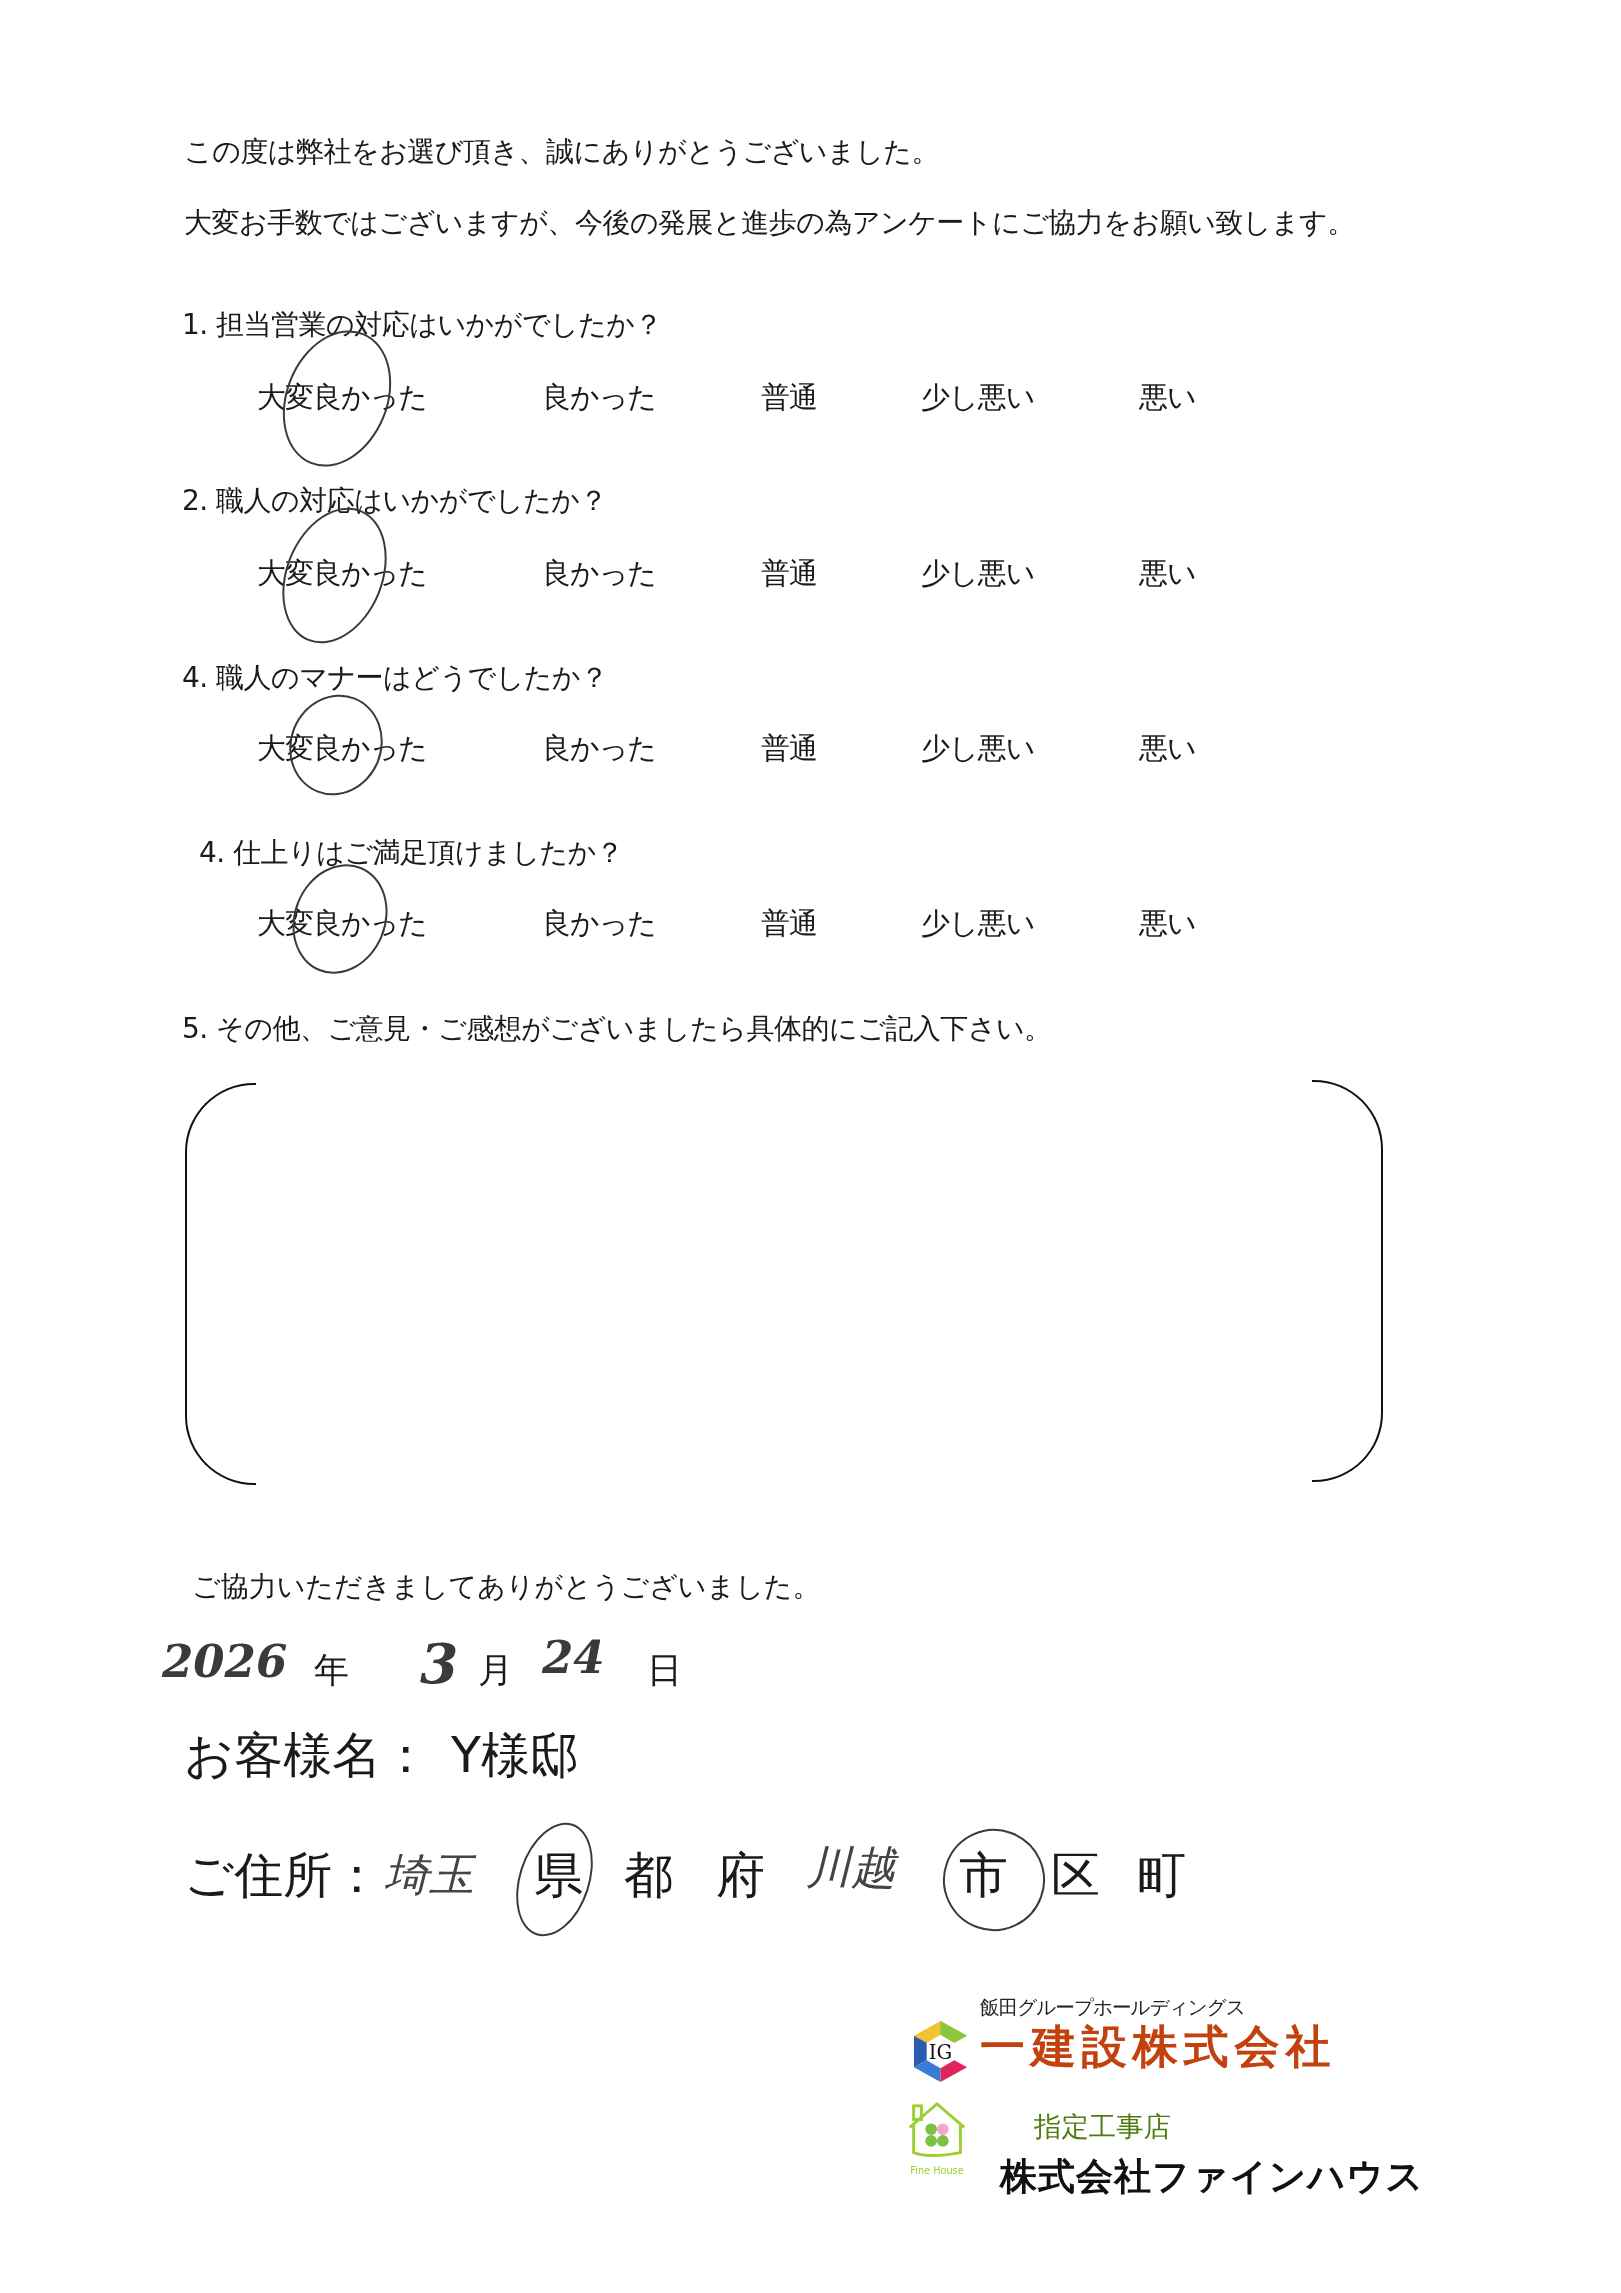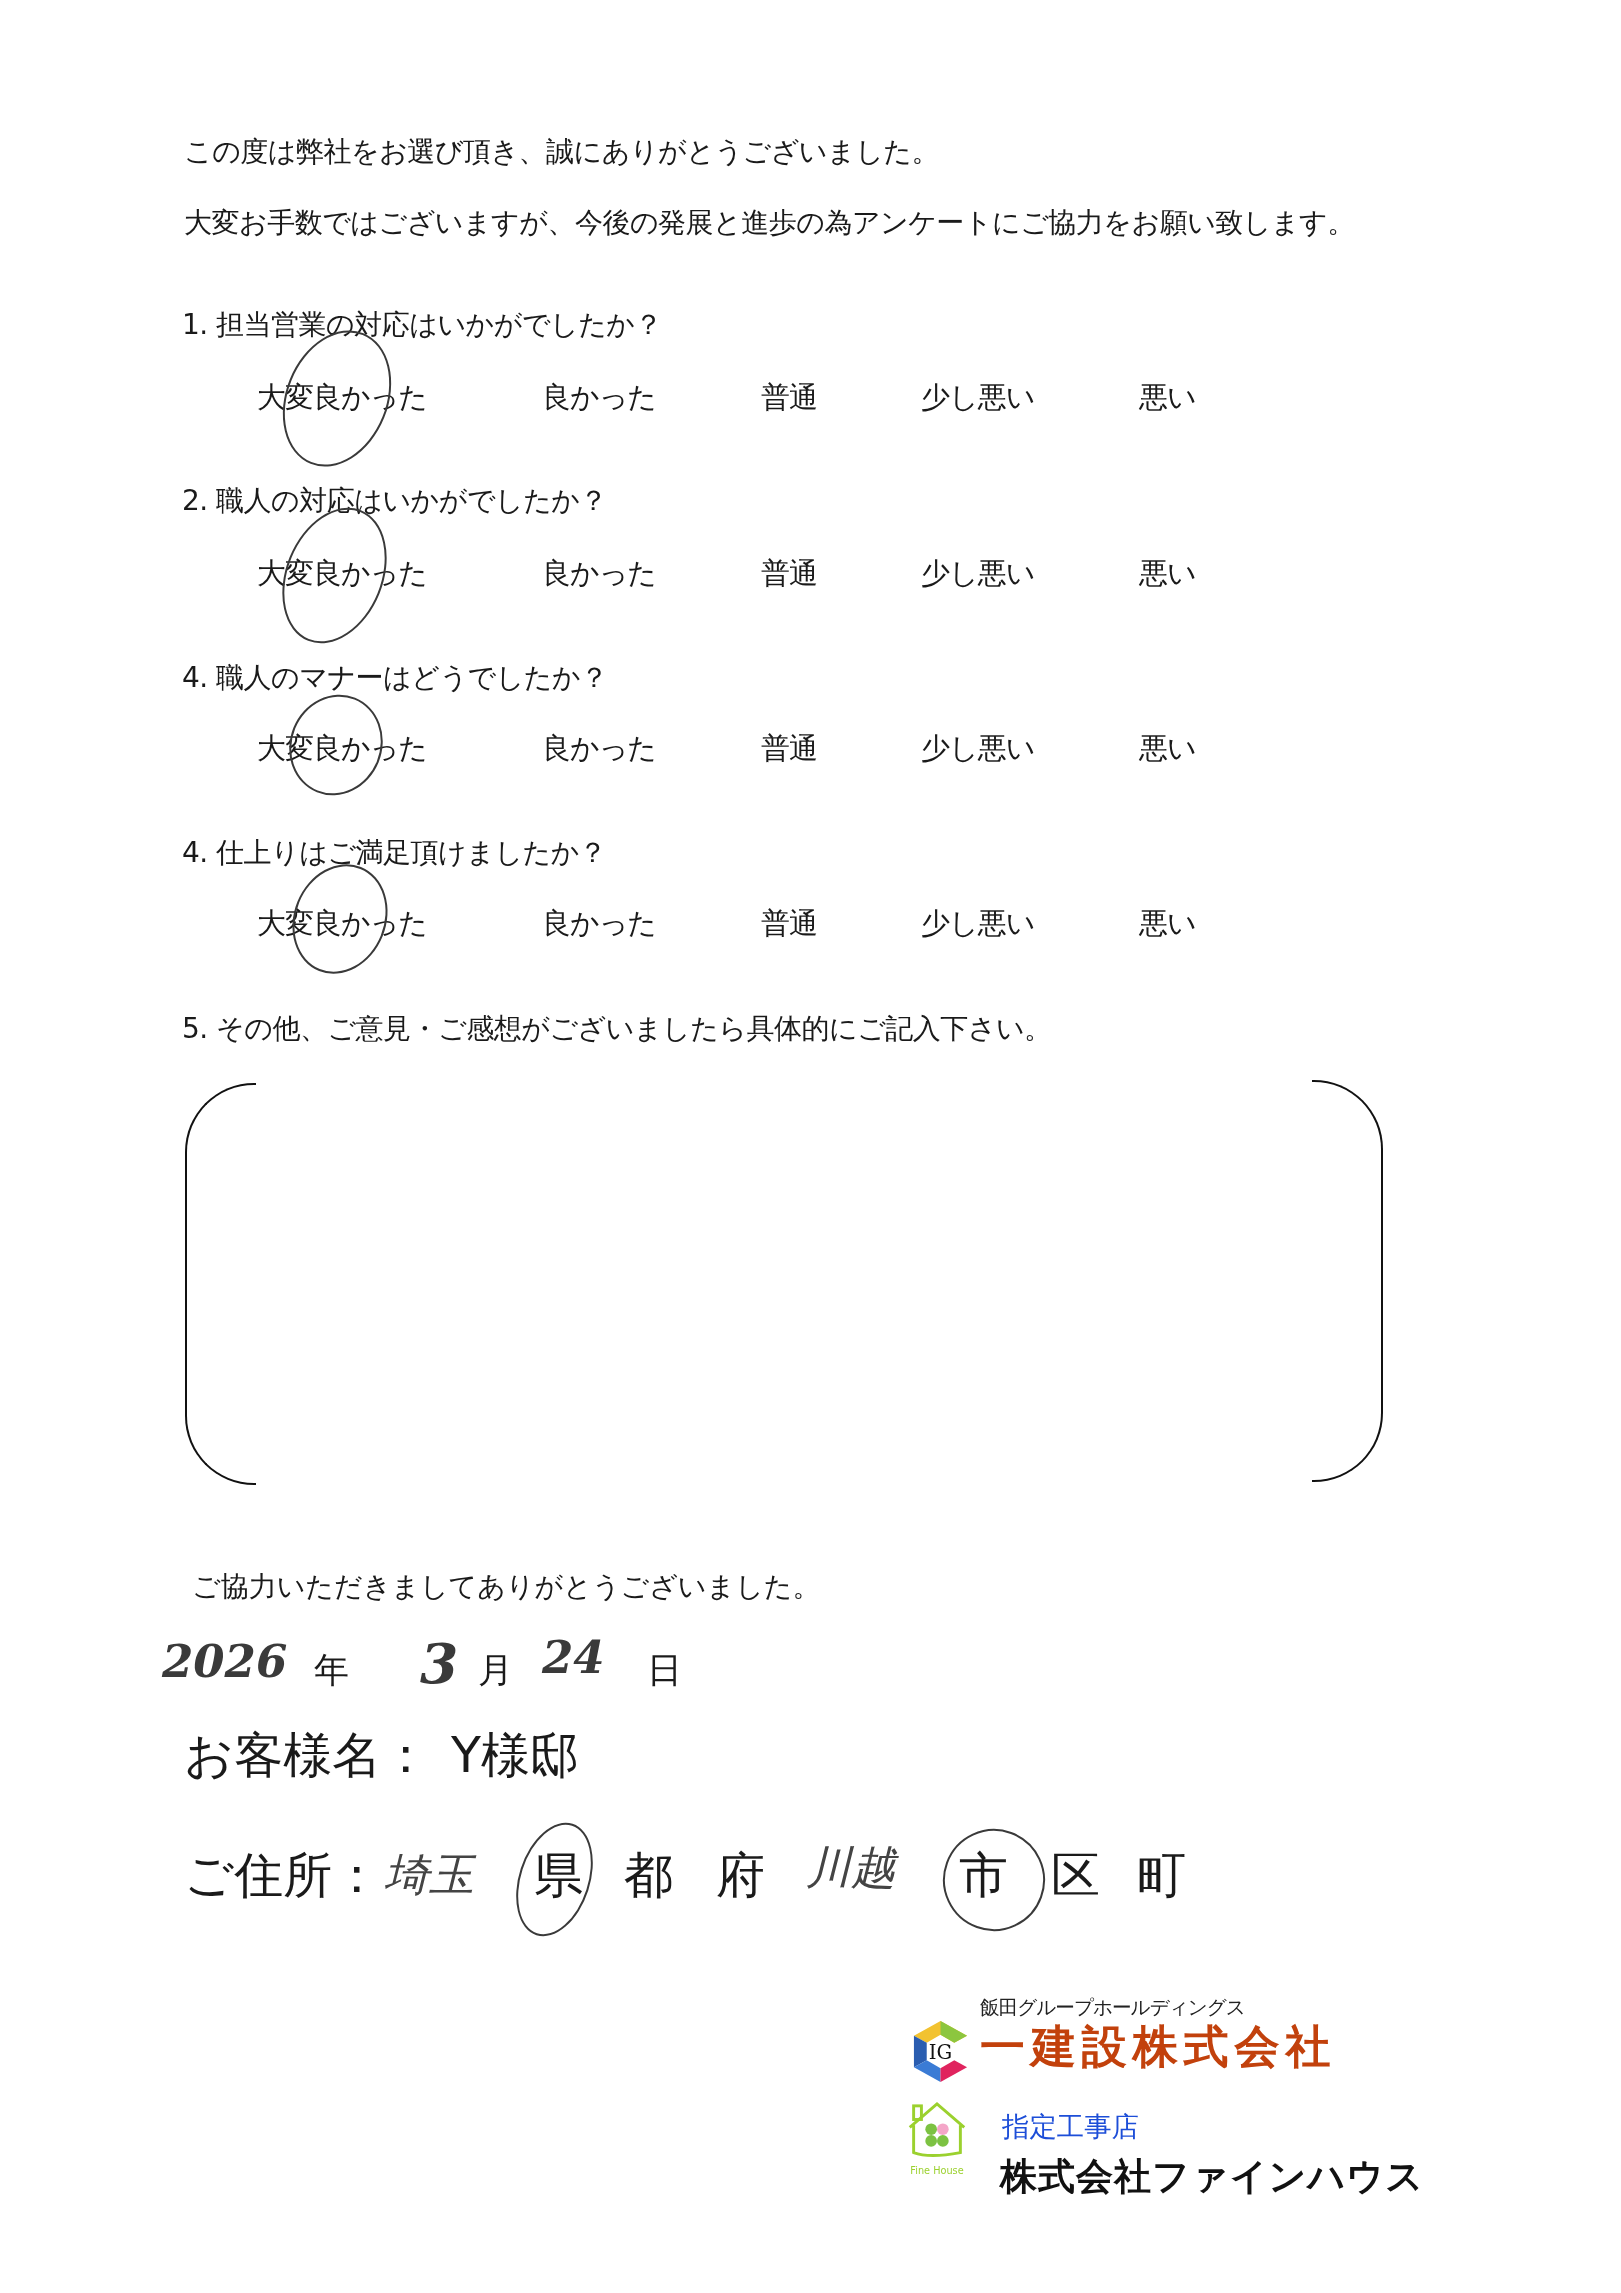--- a/index.html
+++ b/index.html
@@ -23,21 +23,21 @@
     .circle-mark {
       position: absolute; border: 2px solid #3a3a3a; border-radius: 50%;
       transform: rotate(-22deg);
       pointer-events: none;
     }
     .bracket { position: absolute; border: 2.9px solid #111; }
     .bracket.left { border-right: none; border-radius: 69px 0 0 69px; }
     .bracket.right { border-left: none; border-radius: 0 69px 69px 0; }
     .logo-hold { font-size: 19.6px; letter-spacing: -1px; font-weight: normal; color: #222; }
     .logo-main { font-family: "DejaVu Serif", serif; font-size: 45px; font-weight: bold; letter-spacing: 5.9px; color: #c2410c; }
-    .shop-sub { font-size: 27.4px; color: #1d4ed8; }
+    .shop-sub { font-size: 27.4px; color: #4d7c0f; margin-left: 32px; }
     .shop-main { font-size: 37px; font-weight: bold; color: #111; letter-spacing: 1px; }
   </style>
 </head>
 <body>
 
 <div class="abs intro" style="left:184px; top:133px;">この度は弊社をお選び頂き、誠にありがとうございました。</div>
 <div class="abs intro" style="left:184px; top:204px;">大変お手数ではございますが、今後の発展と進歩の為アンケートにご協力をお願い致します。</div>
 
 <div>
   <div class="abs q" style="left:182px; top:306px;">1. 担当営業の対応はいかがでしたか？</div>
@@ -63,21 +63,21 @@
   <div class="abs q" style="left:182px; top:659px;">4. 職人のマナーはどうでしたか？</div>
   <div class="abs opt" style="left:257px; top:729px;">大変良かった</div>
   <div class="abs opt" style="left:542px; top:729px;">良かった</div>
   <div class="abs opt" style="left:761px; top:729px;">普通</div>
   <div class="abs opt" style="left:921px; top:729px;">少し悪い</div>
   <div class="abs opt" style="left:1139px; top:729px;">悪い</div>
   <div class="circle-mark" style="left:290px; top:694px; width:88px; height:98px; transform:rotate(22deg);"></div>
 </div>
 
 <div>
-  <div class="abs q" style="left:182px; top:834px;">4. 仕上りはご満足頂けましたか？</div>
+  <div class="abs q" style="left:199px; top:834px;">4. 仕上りはご満足頂けましたか？</div>
   <div class="abs opt" style="left:257px; top:904px;">大変良かった</div>
   <div class="abs opt" style="left:542px; top:904px;">良かった</div>
   <div class="abs opt" style="left:761px; top:904px;">普通</div>
   <div class="abs opt" style="left:921px; top:904px;">少し悪い</div>
   <div class="abs opt" style="left:1139px; top:904px;">悪い</div>
   <div class="circle-mark" style="left:294px; top:863px; width:88px; height:108px; transform:rotate(22deg);"></div>
 </div>
 
 <div class="abs q" style="left:182px; top:1010px;">5. その他、ご意見・ご感想がございましたら具体的にご記入下さい。</div>
 <div class="abs" style="left:185px; top:1083px; width:1198px; height:404px;">

